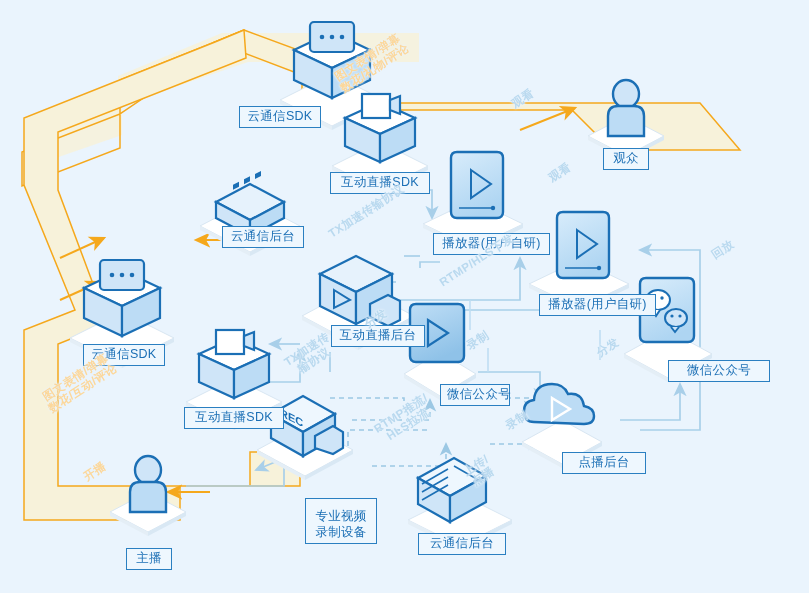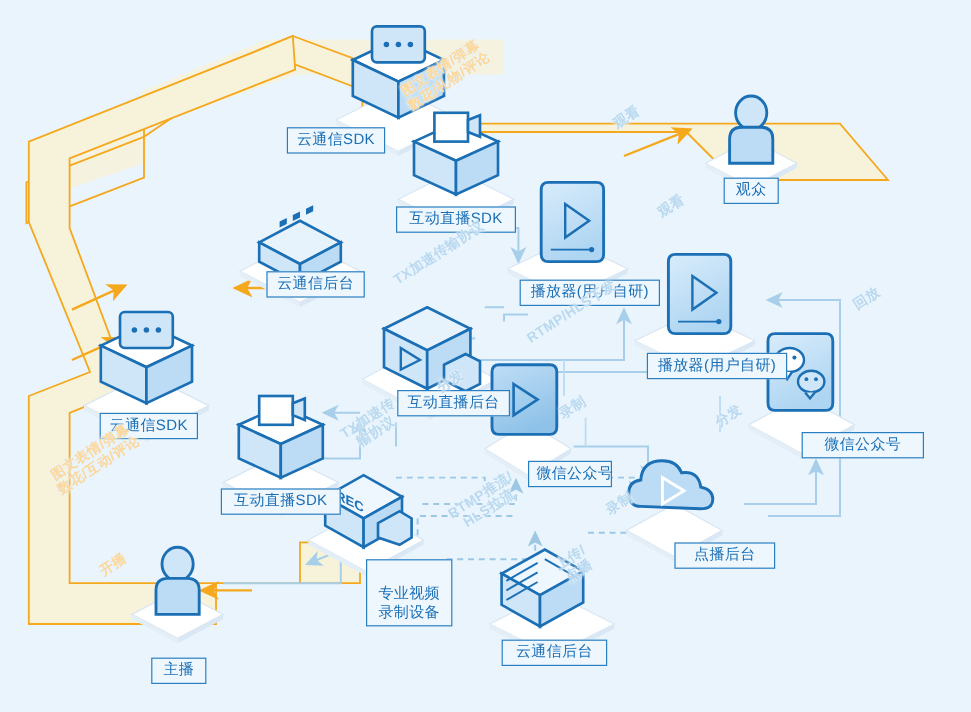--- a/index.html
+++ b/index.html
@@ -20,21 +20,21 @@
     background:#eef7fe;
     color:#1b6fb5;
     font-size:12.5px;
     line-height:1.18;
     padding:2px 6px 3px;
     white-space:pre;
     text-align:center;
     letter-spacing:.3px;
     box-sizing:border-box;
   }
-  .chip.two{line-height:1.25;padding:20px 6px 3px;}
+  .chip.two{line-height:1.25;padding:10px 6px 3px;margin-top:32px;}
 
   
   .ann{
     position:absolute;
     color:#b9d9ef;
     font-size:11.5px;
     line-height:1.15;
     white-space:pre;
     text-align:center;
     letter-spacing:.4px;

